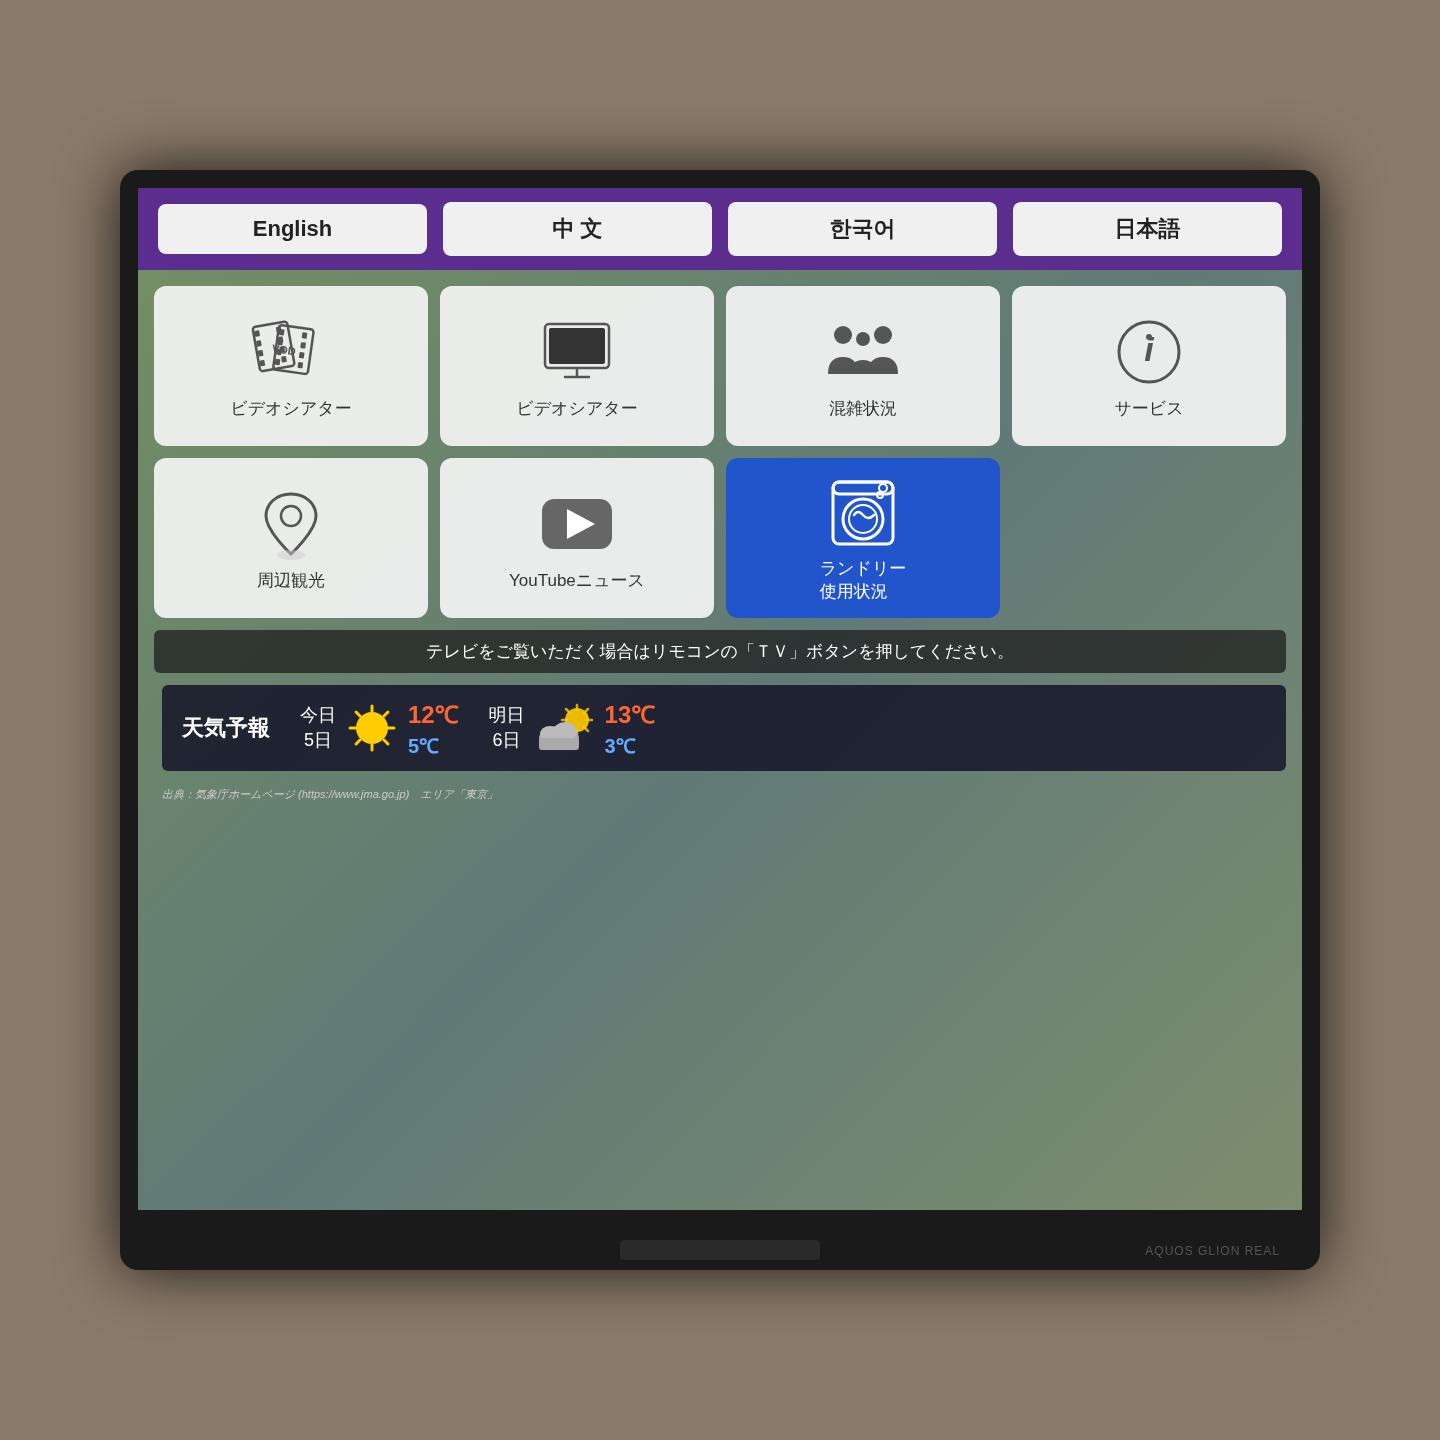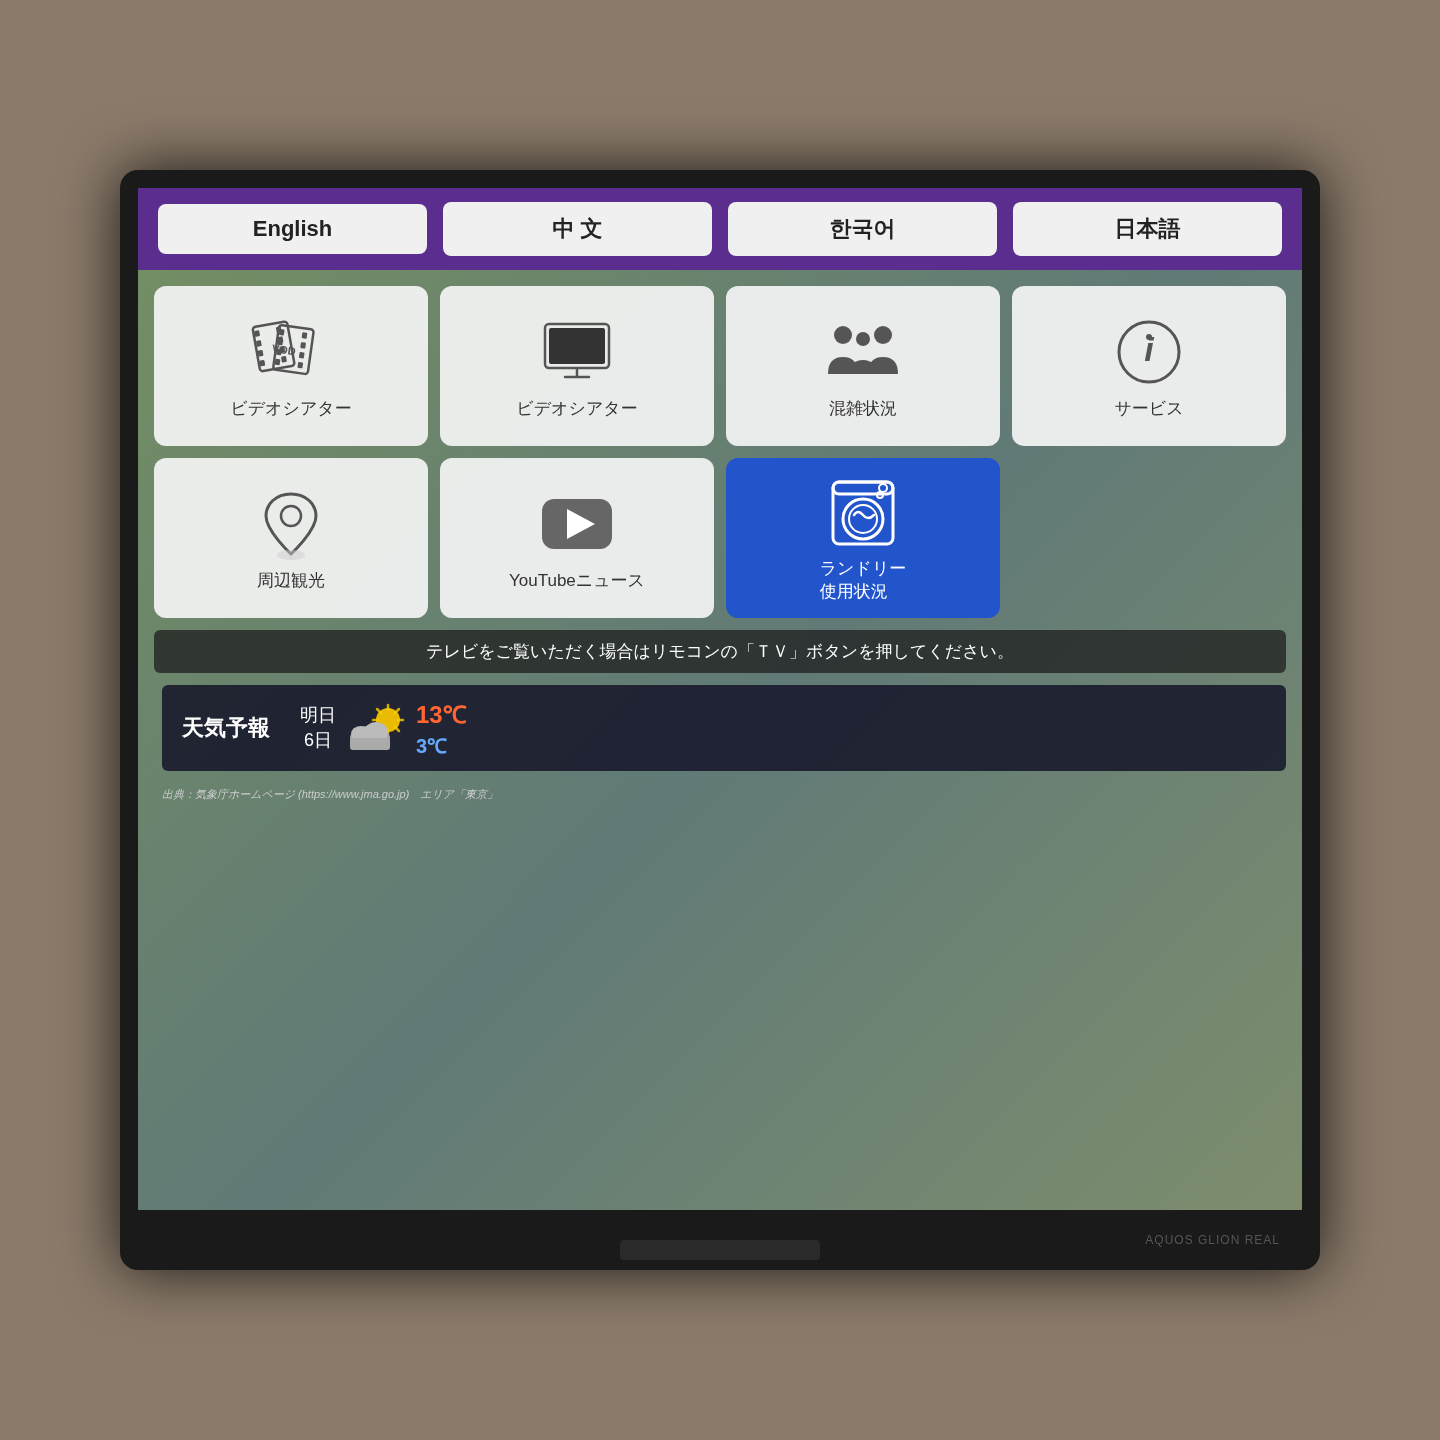--- a/index.html
+++ b/index.html
@@ -218,21 +218,21 @@
     }
 
     
     svg {
       overflow: visible;
     }
 
     
     .bezel-bottom {
       position: absolute;
-      bottom: 23px;
+      bottom: 12px;
       right: 40px;
       display: flex;
       gap: 8px;
     }
 
     .bezel-text {
       color: #555;
       font-size: 12px;
       letter-spacing: 1px;
     }
@@ -374,20 +374,44 @@
 
       </div>
 
       <div class="notice-bar">
         <span>テレビをご覧いただく場合はリモコンの「ＴＶ」ボタンを押してください。</span>
       </div>
 
       <div class="weather-bar">
         <div class="weather-label">天気予報</div>
 
+        <div class="weather-day">
+          <div class="weather-date">
+            <span>今日</span><br>
+            <span>5日</span>
+          </div>
+
+          <svg class="sun-icon" viewBox="0 0 52 52">
+            <circle cx="26" cy="26" r="16" fill="#ffcc00"></circle>
+            <g stroke="#ffcc00" stroke-width="3" stroke-linecap="round">
+              <line x1="26" y1="4" x2="26" y2="10"></line>
+              <line x1="26" y1="42" x2="26" y2="48"></line>
+              <line x1="4" y1="26" x2="10" y2="26"></line>
+              <line x1="42" y1="26" x2="48" y2="26"></line>
+              <line x1="10" y1="10" x2="14" y2="14"></line>
+              <line x1="38" y1="38" x2="42" y2="42"></line>
+              <line x1="42" y1="10" x2="38" y2="14"></line>
+              <line x1="14" y1="38" x2="10" y2="42"></line>
+            </g>
+          </svg>
+          <div class="temp-group">
+            <span class="temp-high">12℃</span>
+            <span class="temp-low">5℃</span>
+          </div>
+        </div>
 
         <div class="weather-day">
           <div class="weather-date">
             <span>明日</span><br>
             <span>6日</span>
           </div>
 
           <svg class="cloud-sun-icon" viewBox="0 0 60 52">
 
             <circle cx="42" cy="18" r="12" fill="#ffcc00" opacity="0.9"></circle>

